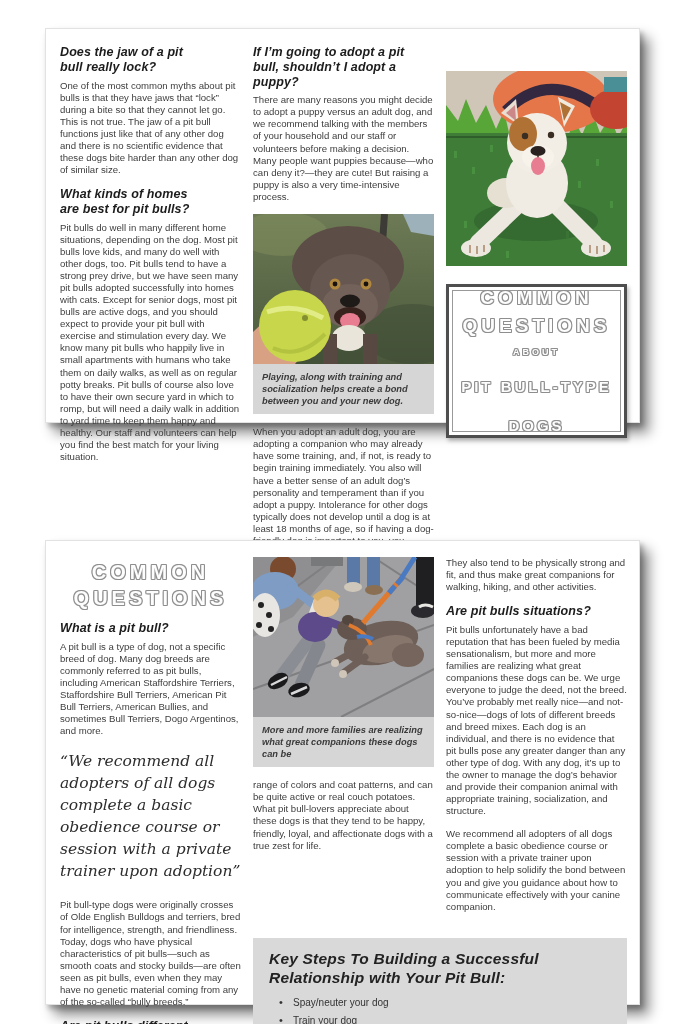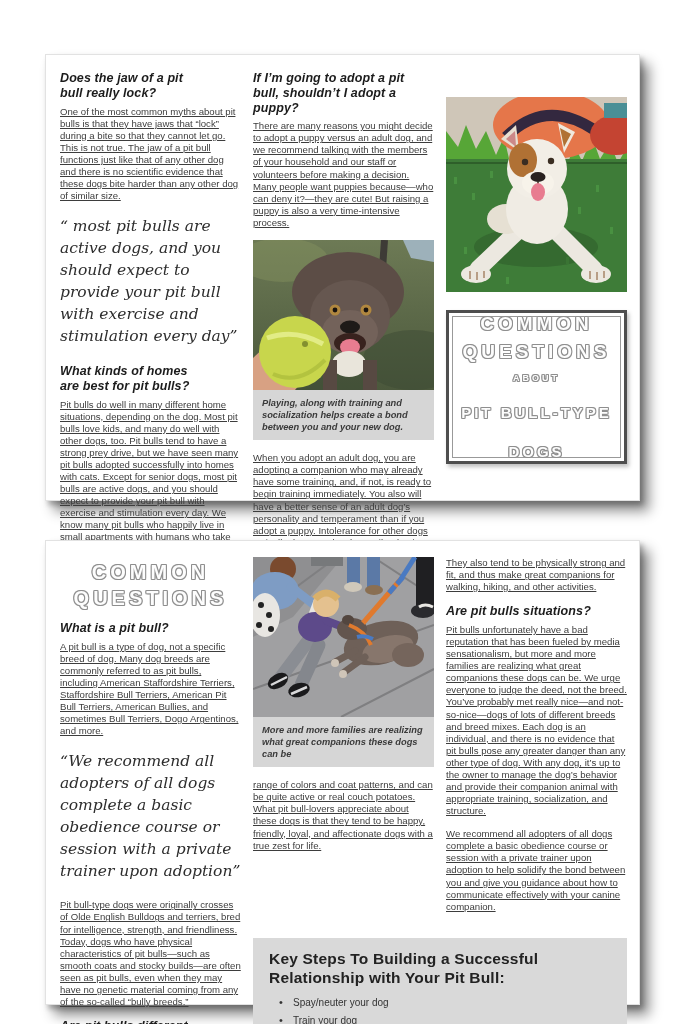--- a/index.html
+++ b/index.html
@@ -9,34 +9,34 @@
     background:#ffffff;
     font-family:"Liberation Sans", sans-serif;
     -webkit-font-smoothing:antialiased;
   }
   .page {
     position:absolute; left:45px; width:595px; background:#fff;
     border:1px solid #e2e2e2;
     box-shadow: 9px 10px 12px rgba(0,0,0,0.45), 3px 4px 5px rgba(0,0,0,0.25);
     padding:16px 14px;
   }
-  #page1 { top:54px; height:447px; }
+  #page1 { top:28px; height:395px; }
   #page2 { top:540px; height:465px; }
   .cols { display:flex; gap:12px; height:100%; }
   .col { width:181px; flex:0 0 181px; }
   .rightwrap { flex:1; display:flex; flex-direction:column; }
   .cols2 { display:flex; gap:12px; }
 
   .q-title {
     font-size:12.5px; font-weight:700; font-style:italic; color:#1c1c1c;
     line-height:1.18; margin:0 0 5px 0; letter-spacing:0.1px;
   }
   .narrow { max-width:142px; }
   .body {
-    font-size:9.6px; line-height:1.26; color:#3d3d3d; margin:0 0 11px 0;text-decoration:underline;
+    font-size:9.6px; line-height:1.26; color:#3d3d3d; margin:0 0 11px 0;
   }
   .pullquote {
     font-family:"DejaVu Serif","Liberation Serif",serif; font-style:italic;
     font-size:15.5px; line-height:1.42; color:#2d2d2d; margin:13px 0 17px 0;
   }
   .caption {
     background:#d6d6d6; color:#3a3a3a; font-size:9.3px; font-weight:700;
     font-style:italic; line-height:1.3; padding:7px 9px; margin:0 0 12px 0;
   }
   .photo-frame { line-height:0; margin:0 0 0 0; }
@@ -58,42 +58,41 @@
   .cover-line-lg { font-size:19px; letter-spacing:4px; line-height:1.25; }
   .cover-line-sm { font-size:9px;  letter-spacing:3px; margin-top:5px; }
   .cover-line-md { font-size:15px; letter-spacing:3px; line-height:1.3; margin-top:16px; }
   .p2-header { margin:2px 0 10px 0; }
   .p2-header-line { font-size:20px; letter-spacing:4px; line-height:1.3; }
 
   .keysteps {
     background:#d9d9d9; margin-top:14px; padding:12px 16px 10px 16px;
   }
   .keysteps-title {
-    font-size:15.5px; font-weight:700; color:#222;
+    font-size:15.5px; font-weight:700; font-style:italic; color:#222;
     line-height:1.22; margin:0 0 8px 0; letter-spacing:0.2px;
   }
   .keysteps ul { list-style:none; margin:0; padding:0 0 0 10px; }
   .keysteps li {
     font-size:10px; color:#333; line-height:1.3; margin:0 0 5px 0;
     padding-left:14px; position:relative;
   }
   .keysteps li::before {
     content:"•"; position:absolute; left:0; top:-1px; font-size:11px; color:#333;
   }
 </style>
 </head>
 <body>
 
 <div class="page" id="page1">
   <div class="cols">
 
     <div class="col">
       <h3 class="q-title narrow">Does the jaw of a pit bull really lock?</h3>
       <p class="body">One of the most common myths about pit bulls is that they have jaws that “lock” during a bite so that they cannot let go. This is not true. The jaw of a pit bull functions just like that of any other dog and there is no scientific evidence that these dogs bite harder than any other dog of similar size.</p>
-      <div class="pullquote">“ most pit bulls are active dogs, and you should expect to provide your pit bull with exercise and stimulation every day”</div>
       <h3 class="q-title narrow">What kinds of homes are best for pit bulls?</h3>
       <p class="body">Pit bulls do well in many different home situations, depending on the dog. Most pit bulls love kids, and many do well with other dogs, too. Pit bulls tend to have a strong prey drive, but we have seen many pit bulls adopted successfully into homes with cats. Except for senior dogs, most pit bulls are active dogs, and you should expect to provide your pit bull with exercise and stimulation every day. We know many pit bulls who happily live in small apartments with humans who take them on daily walks, as well as on regular potty breaks. Pit bulls of course also love to have their own secure yard in which to romp, but will need a daily walk in addition to yard time to keep them happy and healthy. Our staff and volunteers can help you find the best match for your living situation.</p>
     </div>
 
     <div class="col">
       <h3 class="q-title">If I’m going to adopt a pit bull, shouldn’t I adopt a puppy?</h3>
       <p class="body">There are many reasons you might decide to adopt a puppy versus an adult dog, and we recommend talking with the members of your household and our staff or volunteers before making a decision. Many people want puppies because—who can deny it?—they are cute! But raising a puppy is also a very time-intensive process.</p>
       <div class="photo-frame">
         <svg width="181" height="150" viewBox="0 0 181 150">
           <defs>

